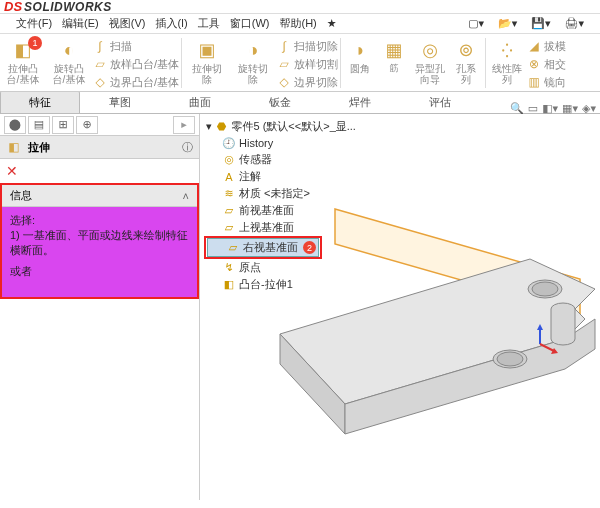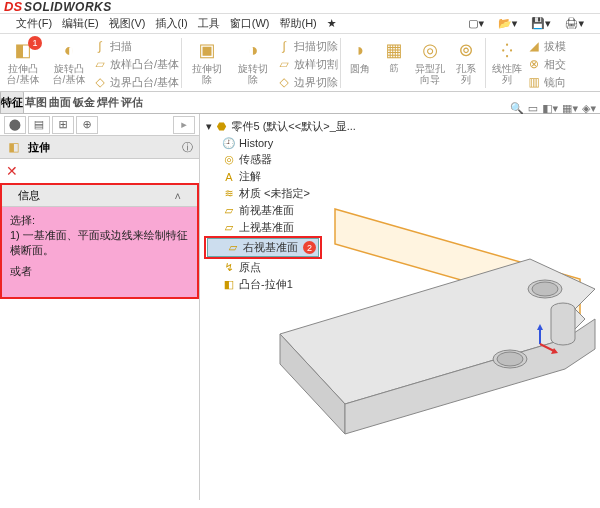--- a/index.html
+++ b/index.html
@@ -15,34 +15,34 @@
   .rib-btn{display:flex;flex-direction:column;align-items:center;justify-content:flex-start;padding:2px 4px;min-width:34px;color:#888;position:relative;}
   .rib-btn.big{min-width:46px;}
   .rib-ico{width:24px;height:24px;display:flex;align-items:center;justify-content:center;font-size:18px;color:#d4a84a;}
   .rib-ico.sm{width:16px;height:16px;font-size:12px;}
   .rib-lbl{font-size:10px;line-height:11px;text-align:center;color:#888;margin-top:1px;}
   .rib-sub{display:flex;flex-direction:column;gap:2px;padding-top:2px;}
   .rib-sub-row{display:flex;align-items:center;gap:2px;color:#888;}
   .badge1{position:absolute;top:2px;left:28px;width:14px;height:14px;border-radius:50%;background:#e43;color:#fff;font-size:9px;display:flex;align-items:center;justify-content:center;z-index:5;}
   .rib-sep{width:1px;background:#ddd;height:50px;margin:2px 2px;}
   .tabbar{height:22px;background:#fff;display:flex;align-items:flex-end;border-bottom:1px solid #bbb;}
-  .tab{padding:3px 0;color:#555;border:1px solid transparent;border-bottom:none;font-weight:bold;}
+  .tab{padding:3px 28px;color:#555;border:1px solid transparent;border-bottom:none;}
   .tab.active{background:#e8e8e8;border-color:#bbb;border-radius:2px 2px 0 0;color:#000;}
   .view-tb{position:absolute;right:4px;top:102px;display:flex;gap:4px;color:#777;font-size:14px;}
   .main{display:flex;height:calc(508px - 22px - 20px - 58px - 22px);}
   .left{width:200px;border-right:1px solid #ccc;background:#fff;display:flex;flex-direction:column;}
   .left-icons{height:22px;border-bottom:1px solid #ccc;display:flex;align-items:center;gap:2px;padding:0 4px;}
   .left-icons span{width:22px;height:18px;border:1px solid #ccc;display:flex;align-items:center;justify-content:center;color:#666;font-size:11px;}
   .pm-title{background:#e9e9e9;padding:3px 6px;border-bottom:1px solid #ccc;display:flex;align-items:center;gap:6px;}
   .pm-title .arrow{margin-left:auto;color:#666;}
   .pm-close{color:#d33;padding:4px 6px;font-size:14px;}
   .redbox{border:2px solid #e22;margin:0;}
-  .info-hdr{background:#e9e9e9;padding:3px 16px;display:flex;align-items:center;border-bottom:1px solid #ccc;}
+  .info-hdr{background:#e9e9e9;padding:3px 8px;display:flex;align-items:center;border-bottom:1px solid #ccc;}
   .info-hdr .chev{margin-left:auto;color:#666;}
-  .info-body{background:#f9a8d4;padding:6px 8px;min-height:90px;line-height:15px;color:#222;}
+  .info-body{background:#d946ef;padding:6px 8px;min-height:90px;line-height:15px;color:#222;}
   .right{flex:1;position:relative;background:#fff;}
   .tree{position:absolute;left:4px;top:4px;font-size:11px;color:#333;}
   .tree-row{display:flex;align-items:center;gap:3px;padding:1px 2px;white-space:nowrap;}
   .tree-row.indent1{padding-left:18px;}
   .tree-row.sel{background:#cde;border:1px solid #6aa;}
   .tree-ico{width:14px;height:14px;display:inline-flex;align-items:center;justify-content:center;color:#c90;font-size:11px;}
   .badge2{width:13px;height:13px;border-radius:50%;background:#e43;color:#fff;font-size:9px;display:inline-flex;align-items:center;justify-content:center;margin-left:2px;}
   .viewport{position:absolute;inset:0;}
   .watermark{position:absolute;left:210px;top:170px;font-size:26px;color:#ddd;transform:rotate(-18deg);font-style:italic;letter-spacing:2px;pointer-events:none;font-weight:bold;}
   .watermark .sub{font-size:13px;display:block;letter-spacing:1px;}

